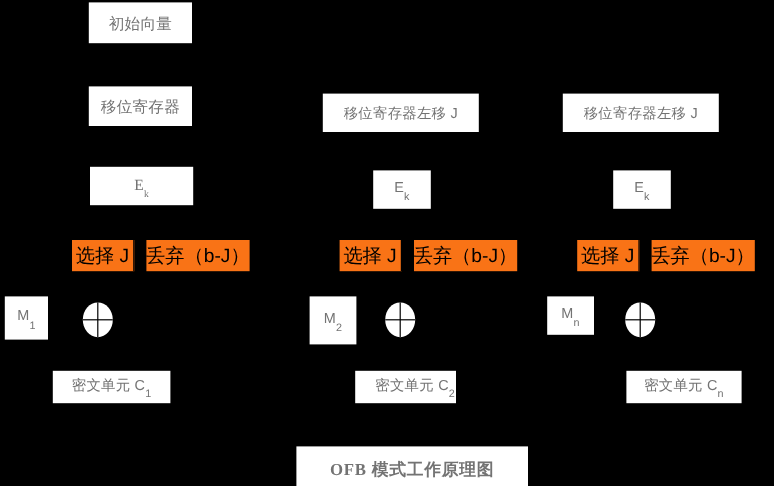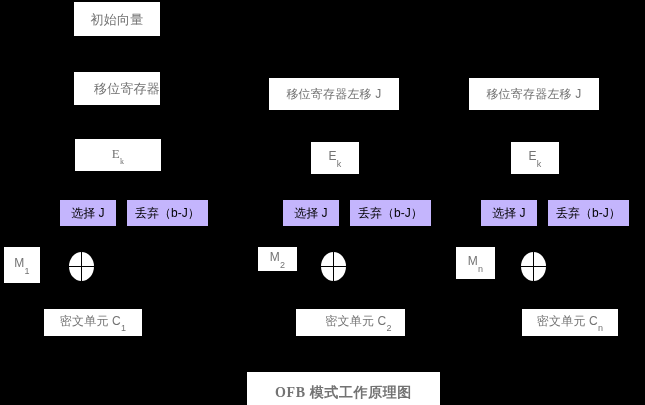--- a/index.html
+++ b/index.html
@@ -47,27 +47,27 @@
   .box.serif .sub {
     font-size: 8px;
     top: 3px;
   }
   .pair {
     position: absolute;
     display: flex;
     box-sizing: border-box;
   }
   .pair .cell {
-    background: #c4b5fd;
+    background: #f97316;
     color: #000000;
     display: flex;
     align-items: center;
     justify-content: center;
     box-sizing: border-box;
-    font-size: 12px;
+    font-size: 16px;
     white-space: nowrap;
     margin-left: 10px;
   }
   .pair .cell.left {
     border-right: 1px solid #000000;
   }
   .xor {
     position: absolute;
     border-radius: 50%;
     background: #ffffff;
@@ -94,21 +94,21 @@
 </style>
 </head>
 <body>
 
 <div id="canvas">
 
   <div class="box serif" style="left:74px; top:2px; width:86px; height:34px;">
     <span>初始向量</span>
   </div>
 
-  <div class="box serif" style="left:74px; top:72px; width:86px; height:33px;justify-content:flex-end;">
+  <div class="box serif" style="left:74px; top:72px; width:86px; height:33px;">
     <span>移位寄存器</span>
   </div>
 
   <div class="box serif" style="left:75px; top:139px; width:86px; height:32px;">
     <span><span>E</span><span class="sub">k</span></span>
   </div>
 
   <div class="pair" style="left:50px; top:200px; width:158px; height:26px;">
     <div class="cell left" style="width:65px;">
       <span>选择 J</span>
@@ -141,30 +141,30 @@
 
   <div class="pair" style="left:273px; top:200px; width:158px; height:26px;">
     <div class="cell left" style="width:65px;">
       <span>选择 J</span>
     </div>
     <div class="cell" style="width:93px;">
       <span>丢弃（b-J）</span>
     </div>
   </div>
 
-  <div class="box" style="left:258px; top:247px; width:39px; height:24px;">
+  <div class="box" style="left:258px; top:247px; width:39px; height:40px;">
     <span><span>M</span><span class="sub">2</span></span>
   </div>
 
   <div class="xor" style="left:321px; top:252px; width:25px; height:29px;">
     <div class="vbar"></div>
     <div class="hbar"></div>
   </div>
 
-  <div class="box" style="left:296px; top:309px; width:109px; height:27px;padding-left:16px;">
+  <div class="box" style="left:296px; top:309px; width:84px; height:27px;padding-left:16px;">
     <span><span>密文单元 C</span><span class="sub">2</span></span>
   </div>
 
   <div class="box" style="left:469px; top:78px; width:130px; height:32px;">
     <span>移位寄存器左移 J</span>
   </div>
 
   <div class="box" style="left:511px; top:142px; width:48px; height:32px;">
     <span><span>E</span><span class="sub">k</span></span>
   </div>

